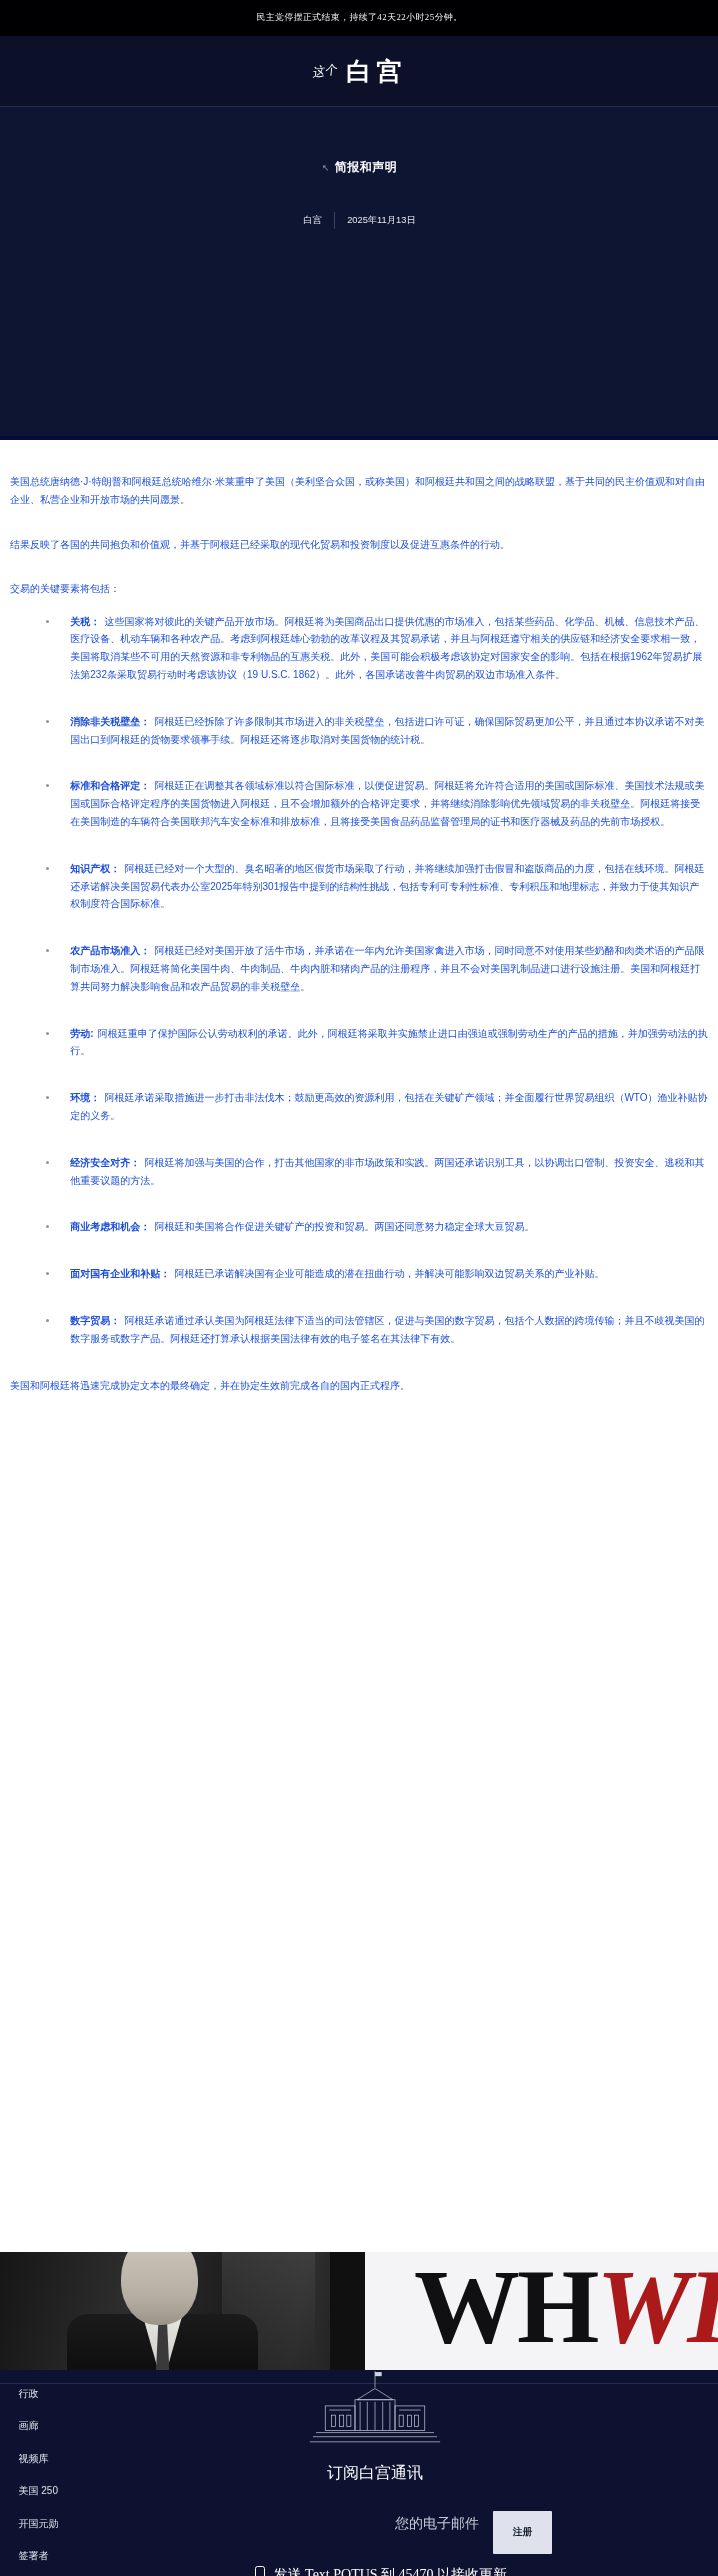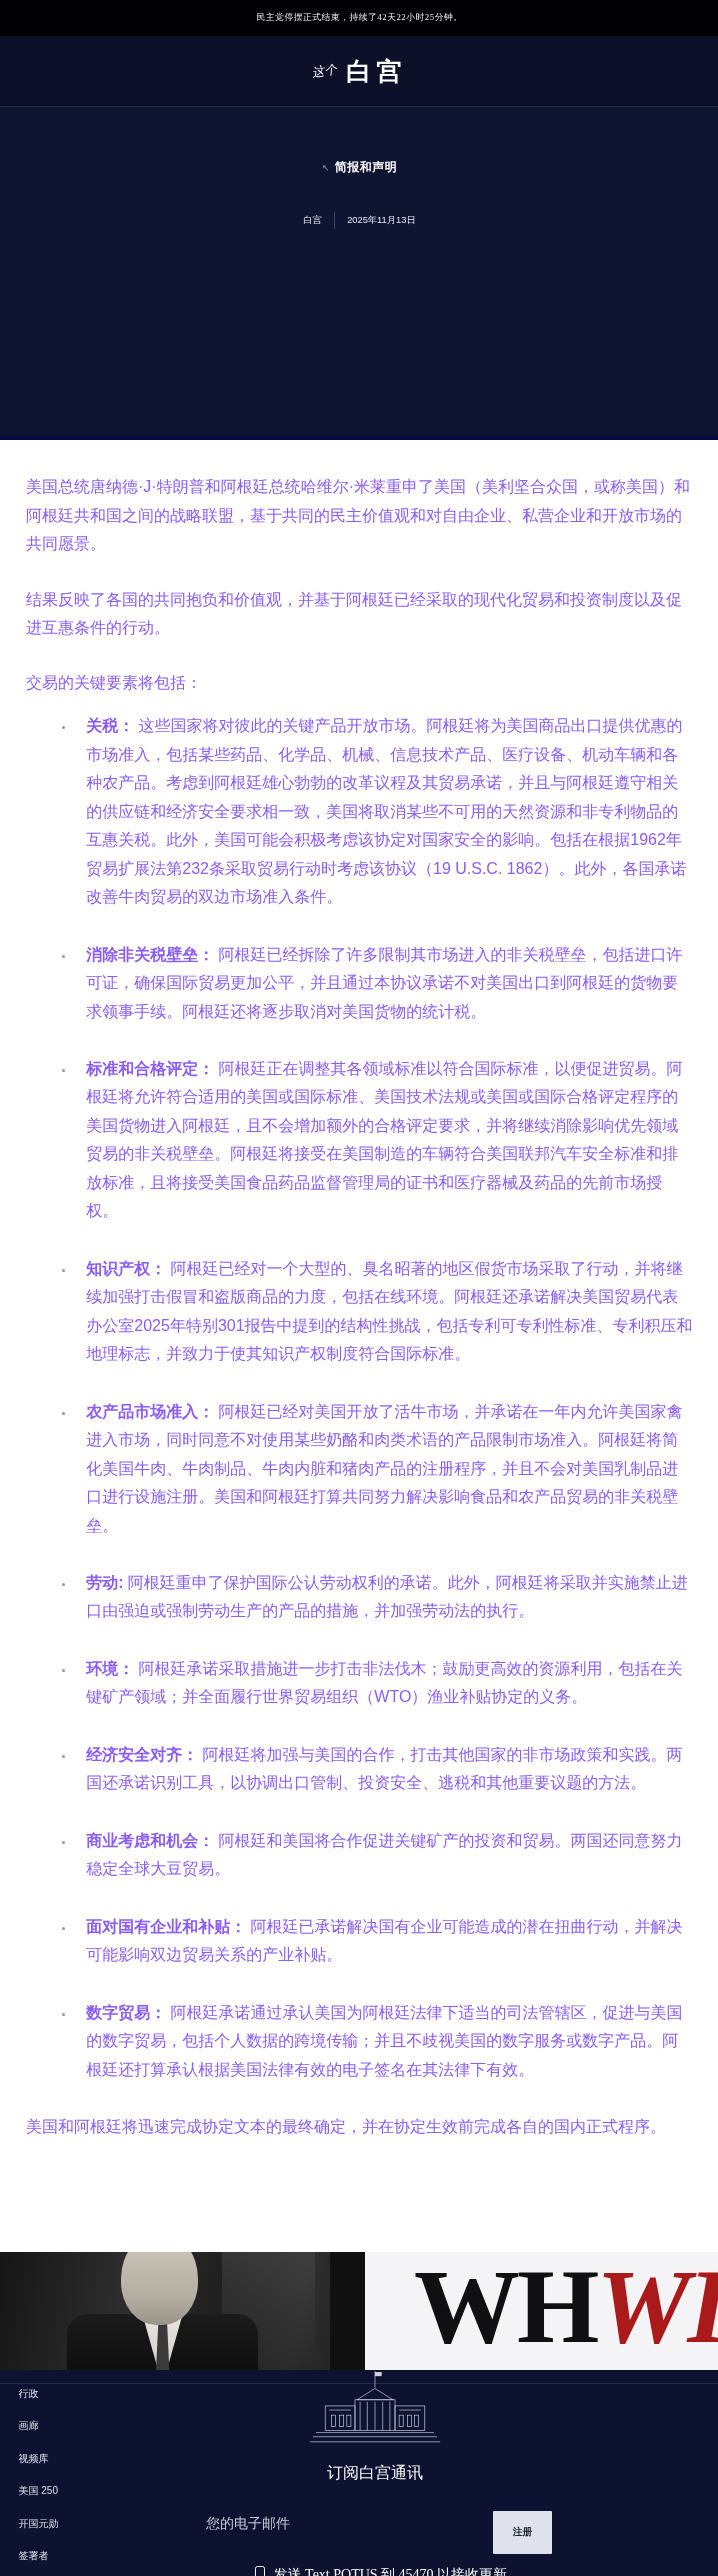--- a/index.html
+++ b/index.html
@@ -22,22 +22,22 @@
   .breadcrumb { margin-top:52px; display:inline-flex; align-items:center; gap:5.2px; cursor:pointer; }
   .breadcrumb .arrow { color:#8d93a5; font-size:9.3px; }
   .breadcrumb .crumb-label { color:#ffffff; font-size:12px; font-weight:700; letter-spacing:0.5px; }
   .hero-title { width:350px; margin:17.5px auto 0; color:#ffffff; font-family:"Liberation Serif", serif;
                 font-size:32px; font-weight:700; line-height:1.55; }
   .byline { margin-top:36px; display:flex; align-items:center; justify-content:center; gap:12.4px; color:#e8eaf2; font-size:9.3px; }
   .byline .vdiv { width:0.5px; height:16.5px; background:#3c425f; }
   .hero-strip { height:4.1px; background:#050b3e; }
 
   
-  .article { height:1812px; background:#ffffff; padding:33px 26px 0; overflow:hidden;
-             color:#8b5cf6; font-size:16px; line-height:1.78; }
+  .article { height:1812px; background:#ffffff; padding:33px 10px 0; overflow:hidden;
+             color:#1d4ed8; font-size:10px; line-height:1.78; }
   .article p { margin-bottom:27px; }
   .article .lead-in { margin-bottom:14.4px; }
   .article ul { list-style:disc; padding-left:49px; margin-bottom:27px; }
   .article li { padding-left:11.3px; margin-bottom:29px; }
   .article li::marker { color:#8f939c; font-size:10.3px; }
   .article b { font-weight:700; margin-right:4.1px; }
 
   
   .media-strip { height:118px; display:flex; overflow:hidden; }
   .photo { position:relative; width:365px; height:118px; overflow:hidden;
@@ -61,21 +61,21 @@
 
   
   .site-footer { position:relative; height:241px; background:#0d1230; color:#e6e9f1; overflow:hidden; }
   .footer-divider { position:absolute; top:13.4px; left:0; right:0; height:0.5px; background:#252b49; }
   .footer-nav { position:absolute; left:18.5px; top:16.5px; }
   .footer-nav a { display:block; margin-bottom:18.5px; color:#dfe3ec; font-size:10px; text-decoration:none; cursor:pointer; }
   .wh-illustration { position:absolute; top:0; left:calc(50% + 15px); transform:translateX(-50%); }
   .subscribe-heading { position:absolute; top:93px; left:calc(50% + 15.5px); transform:translateX(-50%);
                        font-family:"Liberation Serif", serif; font-size:16px; color:#ffffff; white-space:nowrap; }
   .email-input { position:absolute; left:206px; top:140px; width:273px; height:27px; background:transparent;
-                 border:none; outline:none; color:#e6e9f1; font-family:"Liberation Serif", serif; font-size:14px; }
+                 border:none; outline:none; color:#e6e9f1; font-family:"Liberation Serif", serif; font-size:14px;text-align:right; }
   .email-input::placeholder { color:#c6cbdb; opacity:1; }
   .signup-btn { position:absolute; left:493px; top:141px; width:59px; height:43px; background:#dfe2ec;
                 color:#19202f; border:none; font-size:9.8px; font-weight:700; cursor:pointer; border-radius:1px; }
   .sms-line { position:absolute; top:196px; left:calc(50% + 21.6px); transform:translateX(-50%);
               display:flex; align-items:center; gap:8.2px; white-space:nowrap;
               font-family:"Liberation Serif", serif; font-size:14px; color:#ffffff; }
   .phone-icon { display:inline-block; width:10.3px; height:17.5px; border:1px solid #ffffff; border-radius:2.6px; position:relative; }
   .phone-icon::after { content:""; position:absolute; left:50%; bottom:1.5px; width:1.5px; height:1.5px;
                        border-radius:50%; background:#ffffff; transform:translateX(-50%); }
 </style>

